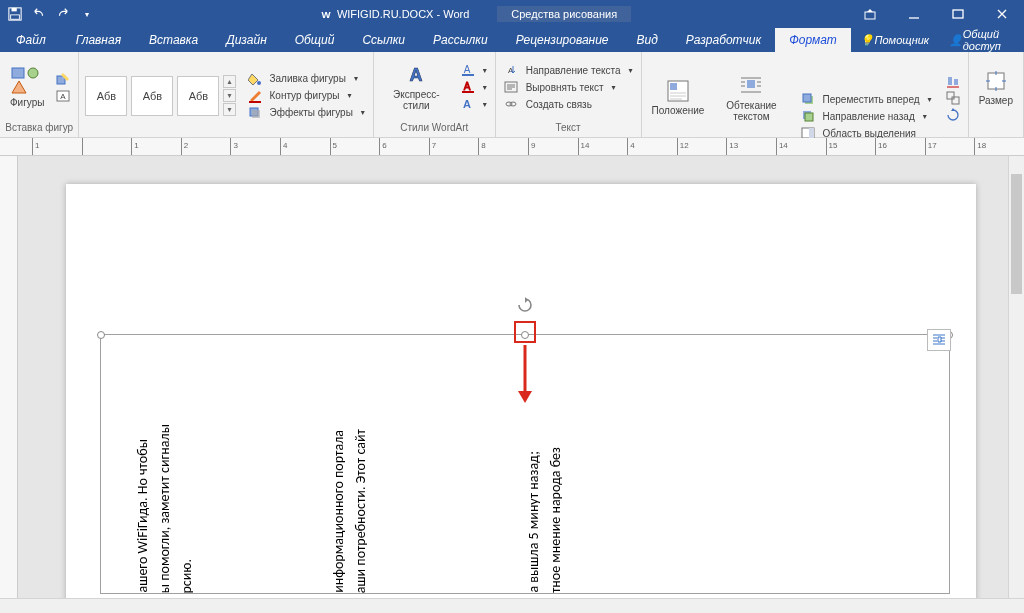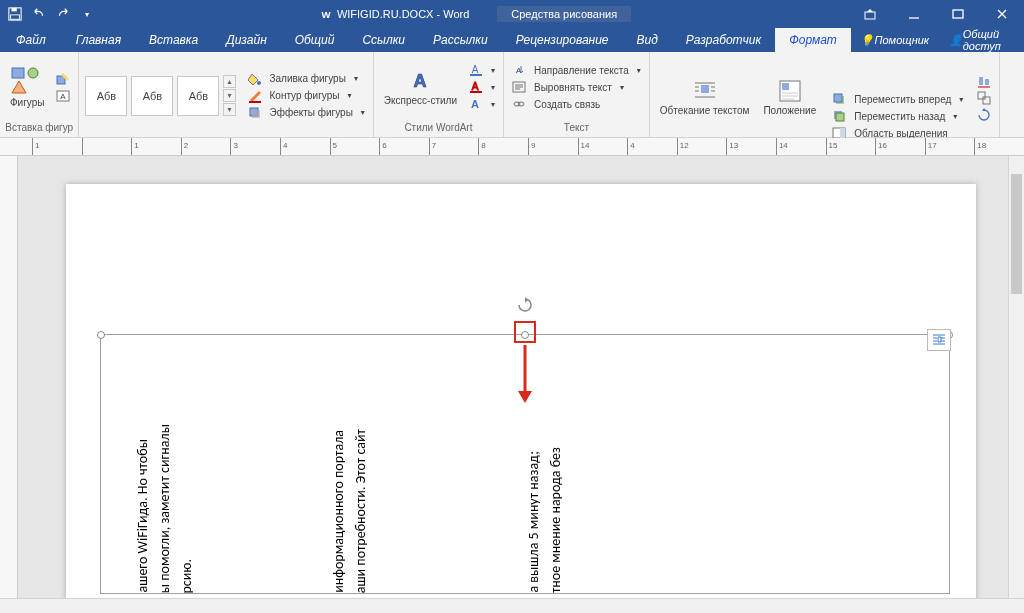--- a/index.html
+++ b/index.html
@@ -276,55 +276,55 @@
           </div>
       </div>
     </div>
     <div class="group-label">Текст</div>
   </div>
 
   <div class="group">
     <div class="group-body">
       <div class="big-btn">
         <svg class="ico" viewBox="0 0 24 24">
+            <rect x="2" y="2" width="20" height="20" fill="#fff" stroke="#767676"></rect>
+            <rect x="4" y="4" width="7" height="7" fill="#8faadc"></rect>
+            <line x1="4" y1="14" x2="20" y2="14" stroke="#ccc"></line>
+            <line x1="4" y1="17" x2="20" y2="17" stroke="#ccc"></line>
+            <line x1="4" y1="20" x2="16" y2="20" stroke="#ccc"></line>
+          </svg>
+        <span>Положение</span>
+      </div>
+      <div class="big-btn">
+        <svg class="ico" viewBox="0 0 24 24">
             <rect x="8" y="6" width="8" height="8" fill="#8faadc"></rect>
             <line x1="2" y1="4" x2="22" y2="4" stroke="#767676"></line>
             <line x1="2" y1="8" x2="6" y2="8" stroke="#767676"></line>
             <line x1="18" y1="8" x2="22" y2="8" stroke="#767676"></line>
             <line x1="2" y1="12" x2="6" y2="12" stroke="#767676"></line>
             <line x1="18" y1="12" x2="22" y2="12" stroke="#767676"></line>
             <line x1="2" y1="18" x2="22" y2="18" stroke="#767676"></line>
           </svg>
         <span>Обтекание текстом</span>
       </div>
-      <div class="big-btn">
-        <svg class="ico" viewBox="0 0 24 24">
-            <rect x="2" y="2" width="20" height="20" fill="#fff" stroke="#767676"></rect>
-            <rect x="4" y="4" width="7" height="7" fill="#8faadc"></rect>
-            <line x1="4" y1="14" x2="20" y2="14" stroke="#ccc"></line>
-            <line x1="4" y1="17" x2="20" y2="17" stroke="#ccc"></line>
-            <line x1="4" y1="20" x2="16" y2="20" stroke="#ccc"></line>
-          </svg>
-        <span>Положение</span>
-      </div>
       <div class="vstack" style="margin-left:4px;margin-top:37px;">
         <div class="small-btn">
             <svg class="ico" viewBox="0 0 14 14">
               <rect x="4" y="4" width="8" height="8" fill="#a9d18e"></rect>
               <rect x="2" y="2" width="8" height="8" fill="#8faadc" stroke="#4472c4"></rect>
             </svg>
             <span>Переместить вперед</span> 
             <span style="font-size:8px;">▾</span>
           </div>
         <div class="small-btn">
             <svg class="ico" viewBox="0 0 14 14">
               <rect x="2" y="2" width="8" height="8" fill="#8faadc"></rect>
               <rect x="4" y="4" width="8" height="8" fill="#a9d18e" stroke="#548235"></rect>
             </svg>
-            <span>Переместить назад</span> 
+            <span>Направление назад</span> 
             <span style="font-size:8px;">▾</span>
           </div>
         <div class="small-btn">
             <svg class="ico" viewBox="0 0 14 14">
               <rect x="1" y="2" width="12" height="10" fill="#fff" stroke="#767676"></rect>
               <rect x="8" y="2" width="5" height="10" fill="#d0d8e8"></rect>
             </svg>
             <span>Область выделения</span>
           </div>
       </div>
@@ -345,20 +345,32 @@
         <div class="small-btn">
             <svg class="ico" viewBox="0 0 14 14">
               <path d="M7 2a5 5 0 1 1-5 5" fill="none" stroke="#4472c4" stroke-width="1.3"></path>
               <path d="M7 0l2 3H5z" fill="#4472c4"></path>
             </svg>
           </div>
       </div>
     </div>
   </div>
 
+  <div class="group">
+    <div class="group-body">
+      <div class="big-btn">
+        <svg class="ico" viewBox="0 0 24 24">
+            <rect x="4" y="4" width="16" height="16" fill="#fff" stroke="#767676"></rect>
+            <path d="M2 12h4M18 12h4M12 2v4M12 18v4" stroke="#4472c4"></path>
+          </svg>
+        <span>Размер</span>
+      </div>
+    </div>
+    <div class="group-label">&nbsp;</div>
+  </div>
 </div>
 
 <div class="ruler-h">
   <div class="ticks" id="ruler-ticks">
       <div class="tick">
         <span>1</span>
       </div>
       <div class="tick">
         <span></span>
       </div>

